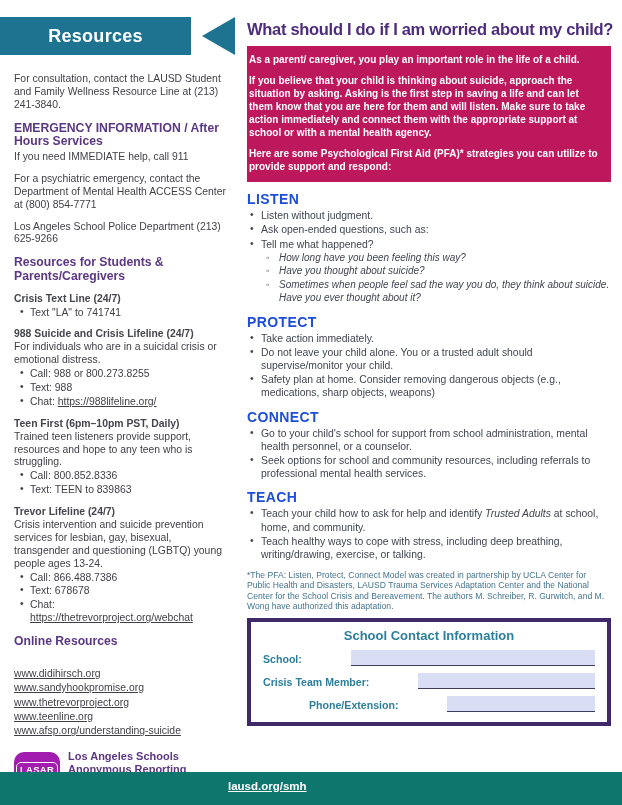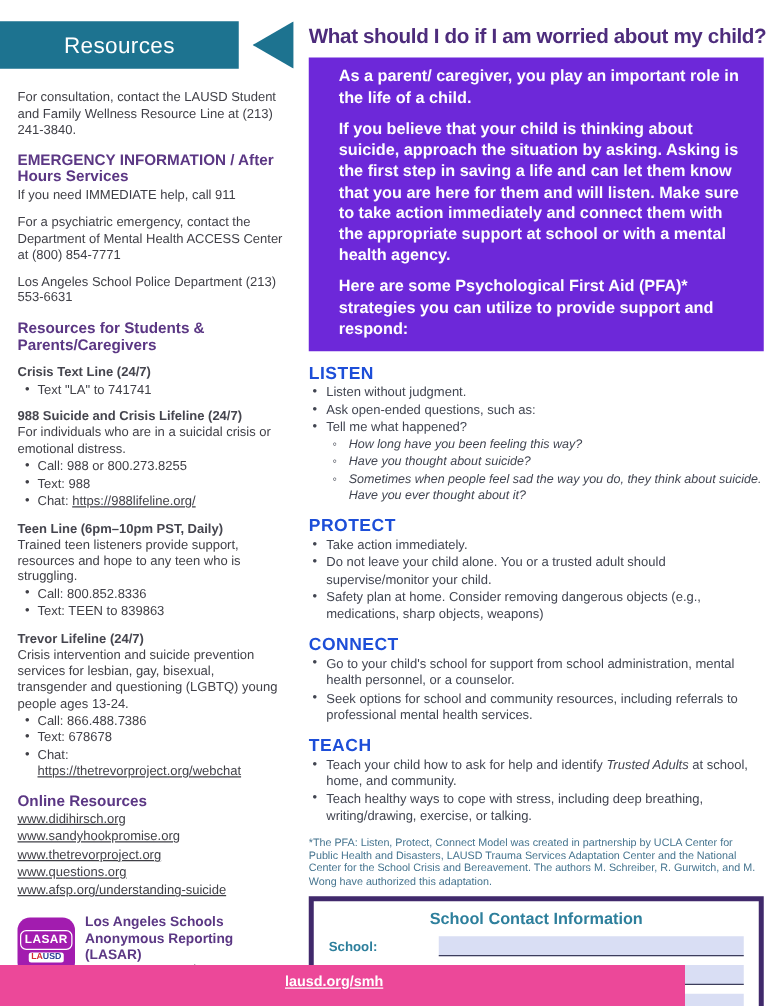--- a/index.html
+++ b/index.html
@@ -4,21 +4,21 @@
 <style>
   html,body{margin:0;padding:0;background:#ffffff;}
   .page{position:relative;width:622px;height:805px;background:#ffffff;
         font-family:"Liberation Sans",sans-serif;overflow:hidden;}
 
   
   .sidebar{position:absolute;left:0;top:0;width:240px;height:805px;}
   .ribbon-row{position:relative;margin-top:17px;height:38px;}
   .ribbon{position:absolute;left:0;top:0;width:191px;height:38px;background:#1d7390;
           display:flex;align-items:center;justify-content:center;}
-  .ribbon-title{color:#ffffff;font-weight:normal;font-size:18px;letter-spacing:.3px;text-align:right;}
+  .ribbon-title{color:#ffffff;font-weight:bold;font-size:18px;letter-spacing:.3px;text-align:right;}
   .ribbon-arrow{position:absolute;left:202px;top:0;width:33px;height:38px;background:#1d7390;
           clip-path:polygon(0 50%,100% 0,100% 100%);}
   .side-content{padding:18px 12px 0 14px;color:#3f3f46;font-size:10.4px;line-height:1.24;}
   .side-content p{margin:0 0 9px 0;}
   .side-h{color:#5b3784;font-weight:bold;font-size:12.2px;line-height:1.12;margin:10px 0 2px 0;}
   .entry-title{font-weight:bold;color:#45454e;margin-top:9px;}
   .sb-ul{margin:0 0 2px 0;}
   .sb-li{position:relative;padding-left:16px;margin:1px 0;}
   .sb-li::before{content:"•";position:absolute;left:6px;top:-1px;color:#3f3f46;}
   a.dark-link{color:#3f3f46;text-decoration:underline;}
@@ -31,22 +31,22 @@
   .lasar-lausd{margin-top:2px;background:#ffffff;border-radius:2px;padding:0 2px;
         font-weight:bold;font-size:7px;}
   .lasar-lausd .la{color:#d62b33;} .lasar-lausd .usd{color:#2c3e96;}
   .lasar-title{color:#5b3784;font-weight:bold;font-size:11px;line-height:1.18;}
   .lasar-desc{font-size:10.4px;line-height:1.24;}
 
   
   .main{position:absolute;left:247px;top:0;width:364px;}
   .main-title{margin-top:20px;color:#4d2c7c;font-weight:bold;font-size:16.5px;
         letter-spacing:-.3px;line-height:1.1;white-space:nowrap;}
-  .intro-box{margin-top:8px;background:#6d28d9;color:#ffffff;padding:7px 10px 9px 24px;
-        font-size:13px;font-weight:bold;line-height:1.3;}
+  .intro-box{margin-top:8px;background:#be185d;color:#ffffff;padding:7px 10px 9px 2px;
+        font-size:10px;font-weight:bold;line-height:1.3;}
   .intro-box p{margin:0 0 8px 0;} .intro-box p:last-child{margin:0;}
   .section{margin-top:7px;}
   .sec-h{color:#1d4ed8;font-weight:bold;font-size:14px;letter-spacing:.4px;margin:9px 0 2px 0;}
   .m-li{position:relative;padding-left:14px;margin:1px 0;color:#414551;
         font-size:10.4px;line-height:1.27;}
   .m-li::before{content:"•";position:absolute;left:3px;top:-1px;color:#414551;}
   .m-li2{position:relative;padding-left:32px;margin:1px 0;color:#414551;
         font-size:10px;line-height:1.27;font-style:italic;}
   .m-li2::before{content:"◦";position:absolute;left:19px;top:0;color:#414551;font-style:normal;}
   .footnote{margin-top:9px;color:#45748f;font-size:8.6px;line-height:1.2;}
@@ -55,21 +55,21 @@
   .contact-box{margin-top:7px;border:4.5px solid #40296b;background:#ffffff;
         padding:6px 12px 10px 12px;}
   .contact-title{text-align:center;color:#2d7f9c;font-weight:bold;font-size:13px;margin-bottom:4px;}
   .c-row{display:flex;align-items:flex-end;margin-top:7px;gap:48px;}
   .c-label{color:#2d7f9c;font-weight:bold;font-size:10.6px;white-space:nowrap;padding-bottom:1px;}
   .c-row.indent .c-label{padding-left:46px;}
   .c-field{flex:1;height:15px;background:#d9def4;border:none;border-bottom:1.6px solid #3d3d5c;
         margin-left:1px;font-size:10.5px;color:#333;padding:0 3px;outline:none;}
 
   
-  .footer{position:absolute;left:0;bottom:0;width:548px;height:33px;background:#ec4899;}
+  .footer{position:absolute;left:0;bottom:0;width:622px;height:33px;background:#0f766e;}
   .footer a{position:absolute;left:228px;top:8px;color:#ffffff;font-weight:bold;
         font-size:11.5px;text-decoration:underline;}
 </style>
 </head>
 <body>
 
 <div class="page">
 
   <div class="sidebar">
     <div class="ribbon-row">
@@ -78,59 +78,59 @@
       </div>
       <div class="ribbon-arrow"></div>
     </div>
 
     <div class="side-content">
       <p>For consultation, contact the LAUSD Student and Family Wellness Resource Line at (213) 241-3840.</p>
 
       <div class="side-h">EMERGENCY INFORMATION / After Hours Services</div>
       <p>If you need IMMEDIATE help, call 911</p>
       <p>For a psychiatric emergency, contact the Department of Mental Health ACCESS Center at (800) 854-7771</p>
-      <p>Los Angeles School Police Department (213) 553-6631</p>
+      <p>Los Angeles School Police Department (213) 625-9266</p>
 
       <div class="side-h">Resources for Students &amp; Parents/Caregivers</div>
 
       <div class="entry-title">Crisis Text Line (24/7)</div>
       <div class="sb-ul">
         <div class="sb-li">Text "LA" to 741741</div>
       </div>
 
       <div class="entry-title">988 Suicide and Crisis Lifeline (24/7)</div>
       <div>For individuals who are in a suicidal crisis or emotional distress.</div>
       <div class="sb-ul">
         <div class="sb-li">Call: 988 or 800.273.8255</div>
         <div class="sb-li">Text: 988</div>
         <div class="sb-li"><span>Chat: </span><a class="dark-link" href="#">https://988lifeline.org/</a></div>
       </div>
 
-      <div class="entry-title">Teen Line (6pm–10pm PST, Daily)</div>
+      <div class="entry-title">Teen First (6pm–10pm PST, Daily)</div>
       <div>Trained teen listeners provide support, resources and hope to any teen who is struggling.</div>
       <div class="sb-ul">
         <div class="sb-li">Call: 800.852.8336</div>
         <div class="sb-li">Text: TEEN to 839863</div>
       </div>
 
       <div class="entry-title">Trevor Lifeline (24/7)</div>
       <div>Crisis intervention and suicide prevention services for lesbian, gay, bisexual, transgender and questioning (LGBTQ) young people ages 13-24.</div>
       <div class="sb-ul">
         <div class="sb-li">Call: 866.488.7386</div>
         <div class="sb-li">Text: 678678</div>
         <div class="sb-li"><span>Chat:</span><br>
           <a class="dark-link" href="#">https://thetrevorproject.org/webchat</a></div>
       </div>
 
-      <div class="side-h" style="margin-bottom:1px;">Online Resources</div>
+      <div class="side-h" style="margin-bottom:19px;">Online Resources</div>
       <div class="online-links">
         <a href="#">www.didihirsch.org</a>
         <a href="#">www.sandyhookpromise.org</a>
         <a href="#">www.thetrevorproject.org</a>
-        <a href="#">www.questions.org</a>
+        <a href="#">www.teenline.org</a>
         <a href="#">www.afsp.org/understanding-suicide</a>
       </div>
 
       <div class="lasar">
         <div class="lasar-icon">
           <span class="lasar-badge">LASAR</span>
           <span class="lasar-lausd"><span class="la">LA</span><span class="usd">USD</span></span>
         </div>
         <div class="lasar-title">Los Angeles Schools Anonymous Reporting (LASAR)</div>
         <div class="lasar-desc">App to anonymously report instances of suspicious activity, mental health incidents, and other safety issues from a smartphone.</div>

